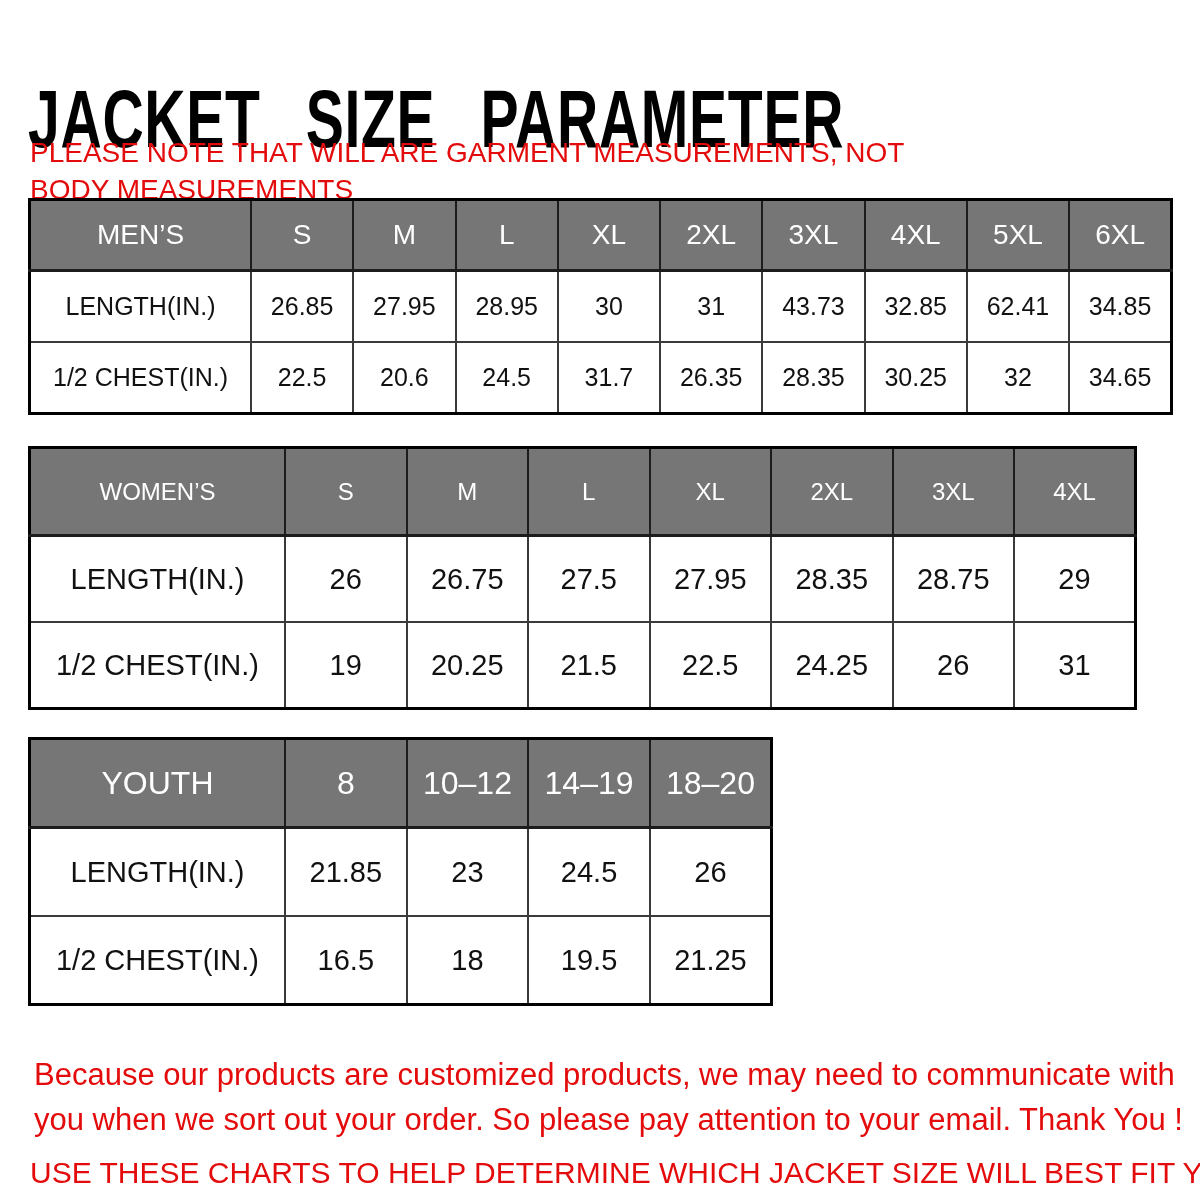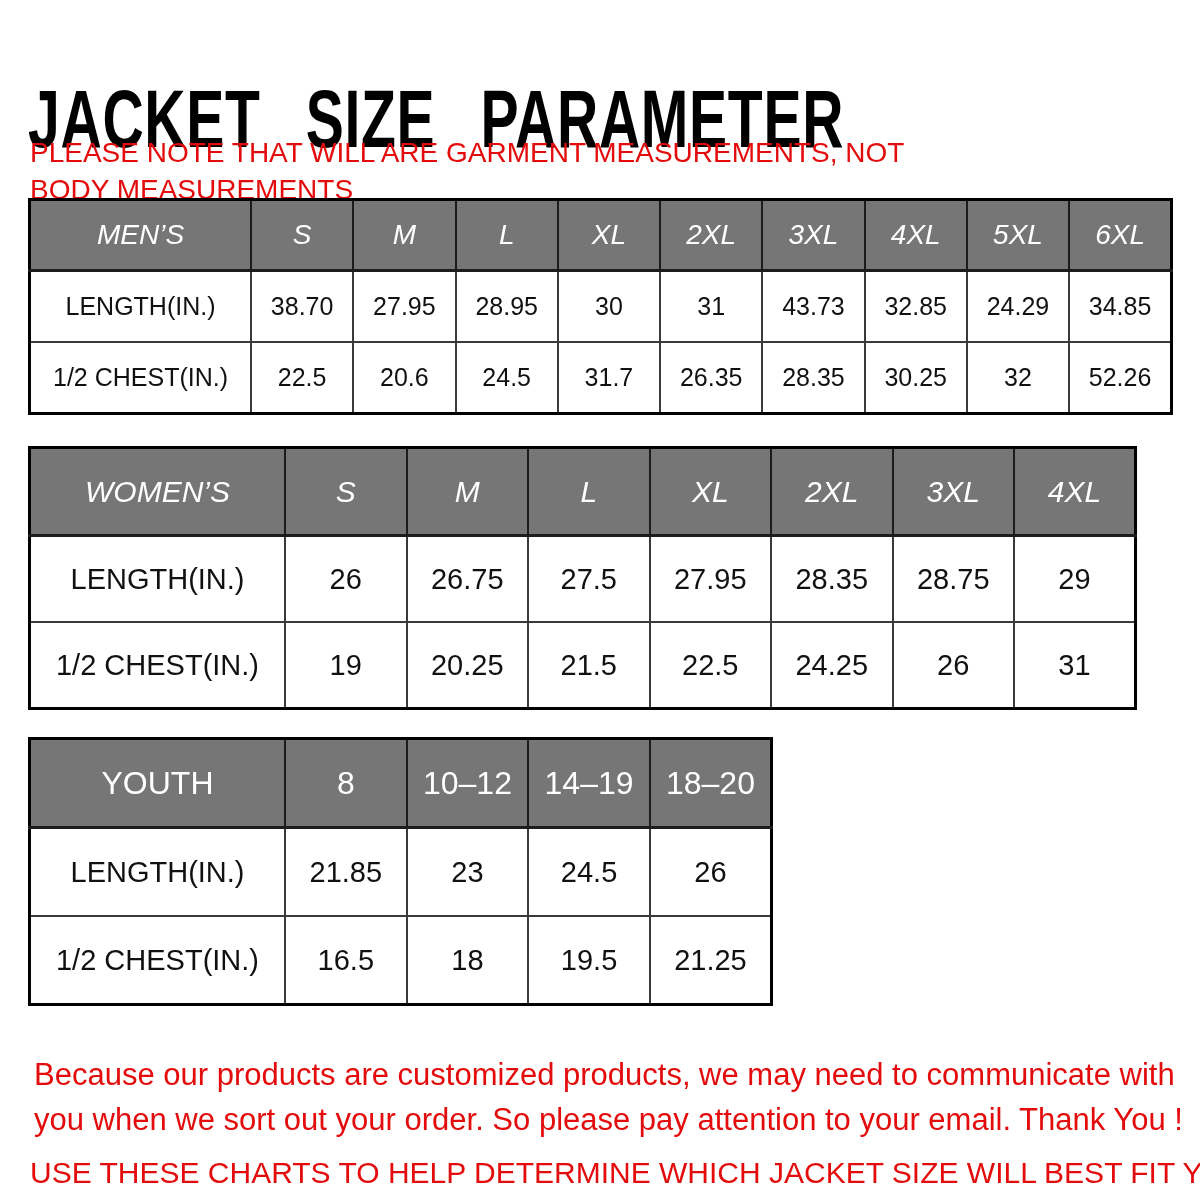--- a/index.html
+++ b/index.html
@@ -43,26 +43,26 @@
   }
   table.size-table tr.head th{
     background:var(--header-bg);
     color:var(--header-text);
     font-weight:normal;
     border-color:#1c1c1c;
     border-bottom-width:3px;
   }
   
   .t-mens{left:28px;top:198px;width:1145px;}
-  .t-mens tr.head th{height:68px;font-size:28px;font-style:italic;}
+  .t-mens tr.head th{height:68px;font-size:28px;}
   .t-mens td{height:69px;font-size:25px;}
   .t-mens .c0{width:219px;}
   
   .t-womens{left:28px;top:446px;width:1109px;}
-  .t-womens tr.head th{height:85px;font-size:30px;font-style:italic;}
+  .t-womens tr.head th{height:85px;font-size:24px;}
   .t-womens td{height:84px;font-size:29px;}
   .t-womens .c0{width:253px;}
   
   .t-youth{left:28px;top:737px;width:745px;padding-left:48px;}
   .t-youth tr.head th{height:86px;font-size:32px;}
   .t-youth td{height:86px;font-size:29px;}
   .t-youth .c0{width:253px;}
 
   .footer-para{
     position:absolute;left:34px;top:1022px;width:1166px;
@@ -92,41 +92,41 @@
           <th>L</th>
           <th>XL</th>
           <th>2XL</th>
           <th>3XL</th>
           <th>4XL</th>
           <th>5XL</th>
           <th>6XL</th>
         </tr>
         <tr>
           <td>LENGTH(IN.)</td>
-          <td>38.70</td>
+          <td>26.85</td>
           <td>27.95</td>
           <td>28.95</td>
           <td>30</td>
           <td>31</td>
           <td>43.73</td>
           <td>32.85</td>
-          <td>24.29</td>
+          <td>62.41</td>
           <td>34.85</td>
         </tr>
         <tr>
           <td>1/2 CHEST(IN.)</td>
           <td>22.5</td>
           <td>20.6</td>
           <td>24.5</td>
           <td>31.7</td>
           <td>26.35</td>
           <td>28.35</td>
           <td>30.25</td>
           <td>32</td>
-          <td>52.26</td>
+          <td>34.65</td>
         </tr>
       </tbody>
     </table>
     <table class="size-table t-womens">
       <tbody>
         <tr class="head">
           <th class="c0">WOMEN’S</th>
           <th>S</th>
           <th>M</th>
           <th>L</th>

